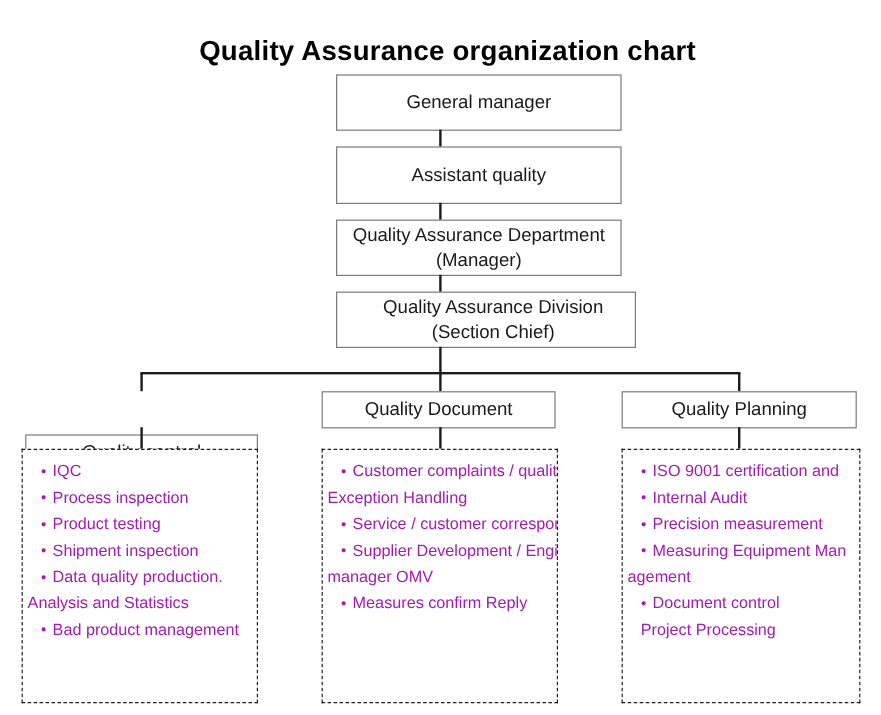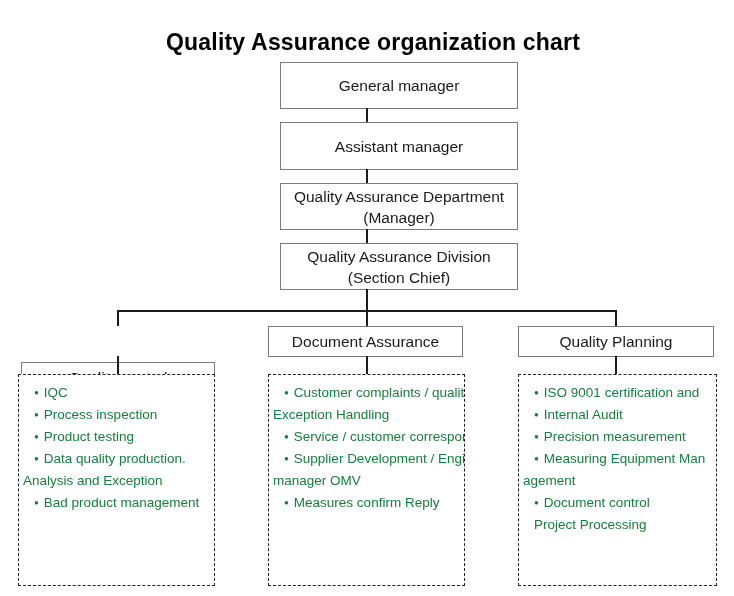--- a/index.html
+++ b/index.html
@@ -13,55 +13,55 @@
   }
   .org-box{
     position:absolute;left:248px;width:236px;background:#fff;
     border:1px solid #7b7b7b;display:flex;flex-direction:column;
     justify-content:center;align-items:center;text-align:center;
     font-size:15.5px;line-height:21px;color:#1a1a1a;margin-left:32px;
   }
   #hier0{top:62px;height:45px;}
   #hier1{top:122px;height:46px;}
   #hier2{top:183px;height:45px;}
-  #hier3{top:243px;height:45px;}
+  #hier3{top:243px;height:45px;padding-left:12px;}
   .vline,.hline{position:absolute;background:#1c1c1c;}
   .branch-head{
     position:absolute;top:326px;height:29px;background:#fff;
     border:1px solid #7b7b7b;display:flex;align-items:center;
     justify-content:center;font-size:15.5px;color:#1a1a1a;
   }
   #head0{left:21px;width:192px;margin-top:36px;}
   #head1{left:268px;width:193px;}
   #head2{left:518px;width:194px;}
   .panel{
     position:absolute;top:374px;height:203px;background:#fff;
     border:1px dashed #1f1f1f;padding:7px 3px 0 3px;box-sizing:content-box;
     font-size:13.5px;line-height:22px;white-space:nowrap;overflow:hidden;
-    color:#15803d;
+    color:#a21caf;
   }
   #panel0{left:18px;width:189px;}
   #panel1{left:268px;width:189px;}
   #panel2{left:518px;width:191px;}
   .line{padding-left:1px;}
   .line.bullet{padding-left:12px;}
   .dot{font-size:8px;vertical-align:2px;margin-right:5px;}
 </style>
 </head>
 <body>
 
 <div class="stage">
 
   <div class="title">Quality Assurance organization chart</div>
 
   <div class="org-box" id="hier0">
       <div>General manager</div>
     </div>
   <div class="org-box" id="hier1">
-      <div>Assistant manager</div>
+      <div>Assistant quality</div>
     </div>
   <div class="org-box" id="hier2">
       <div>Quality Assurance Department</div>
       <div>(Manager)</div>
     </div>
   <div class="org-box" id="hier3">
       <div>Quality Assurance Division</div>
       <div>(Section Chief)</div>
     </div>
 
@@ -72,36 +72,37 @@
 
   <div class="hline" style="left:117px;top:310px;width:500px;height:2px;"></div>
   <div class="vline" style="left:117px;top:311px;width:2px;height:15px;"></div>
   <div class="vline" style="left:366px;top:311px;width:2px;height:15px;"></div>
   <div class="vline" style="left:615px;top:311px;width:2px;height:15px;"></div>
 
   <div class="branch-head" id="head0">
     <span>Quality control</span>
   </div>
   <div class="branch-head" id="head1">
-    <span>Document Assurance</span>
+    <span>Quality Document</span>
   </div>
   <div class="branch-head" id="head2">
     <span>Quality Planning</span>
   </div>
 
   <div class="vline" style="left:117px;top:356px;width:2px;height:18px;"></div>
   <div class="vline" style="left:366px;top:356px;width:2px;height:18px;"></div>
   <div class="vline" style="left:615px;top:356px;width:2px;height:18px;"></div>
 
   <div class="panel" id="panel0">
       <div class="line bullet"><span class="dot">●</span>IQC</div>
       <div class="line bullet"><span class="dot">●</span>Process inspection</div>
       <div class="line bullet"><span class="dot">●</span>Product testing</div>
+      <div class="line bullet"><span class="dot">●</span>Shipment inspection</div>
       <div class="line bullet"><span class="dot">●</span>Data quality production.</div>
-      <div class="line">Analysis and Exception</div>
+      <div class="line">Analysis and Statistics</div>
       <div class="line bullet"><span class="dot">●</span>Bad product management</div>
     </div>
   <div class="panel" id="panel1">
       <div class="line bullet"><span class="dot">●</span>Customer complaints / quality</div>
       <div class="line">Exception Handling</div>
       <div class="line bullet"><span class="dot">●</span>Service / customer correspon-</div>
       <div class="line bullet"><span class="dot">●</span>Supplier Development / Engi-</div>
       <div class="line">manager OMV</div>
       <div class="line bullet"><span class="dot">●</span>Measures confirm Reply</div>
     </div>

